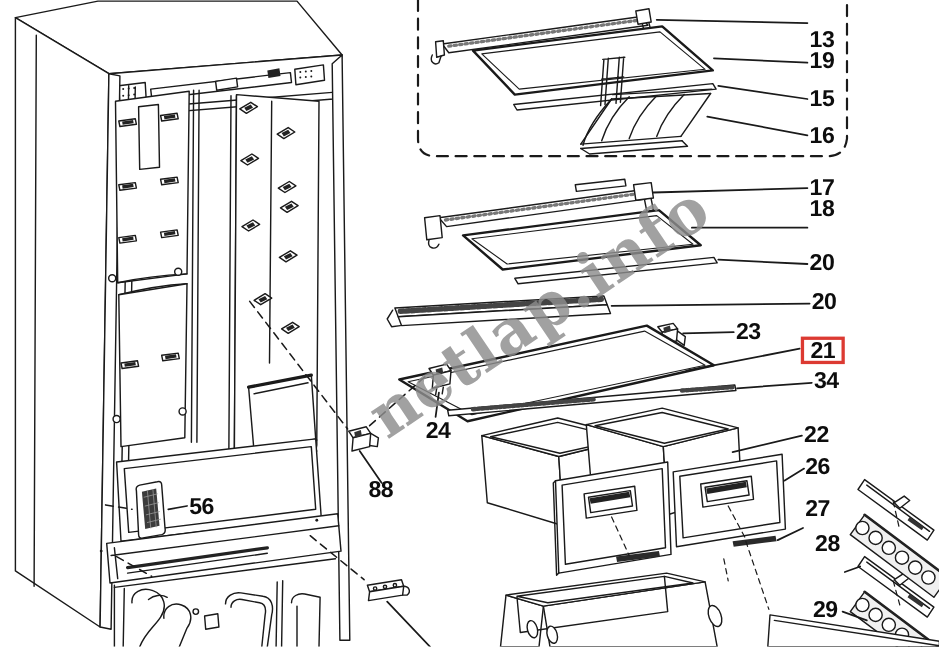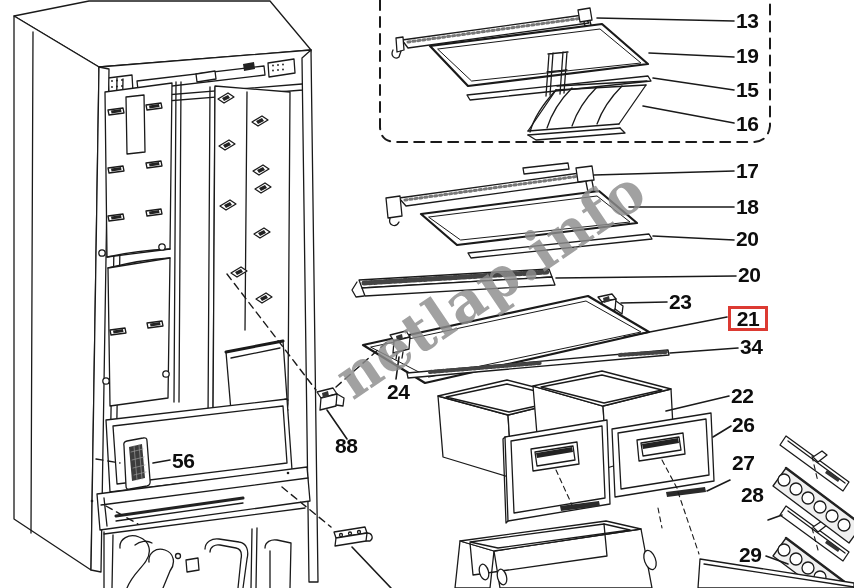--- a/index.html
+++ b/index.html
@@ -351,26 +351,26 @@
     <path d="M678,492 L699,554"></path>
     <path d="M658,508 L662,528"></path>
     <path d="M812,456 L818,482"></path>
     <path d="M812,528 L818,550"></path>
   </g>
 </g>
 </svg>
 
 <div class="watermark">netlap.info</div>
 
-<div class="callout" style="left:736px;top:10px">13</div>
+<div class="callout" style="left:736px;top:26px">13</div>
 <div class="callout" style="left:736px;top:45px">19</div>
 <div class="callout" style="left:736px;top:79px">15</div>
 <div class="callout" style="left:736px;top:113px">16</div>
 <div class="callout" style="left:736px;top:160px">17</div>
-<div class="callout" style="left:736px;top:196px">18</div>
+<div class="callout" style="left:736px;top:179px">18</div>
 <div class="callout" style="left:736px;top:228px">20</div>
 <div class="callout" style="left:738px;top:264px">20</div>
 <div class="callout" style="left:669px;top:291px">23</div>
 <div class="callout highlight" style="left:728px;top:306px">
   <span>21</span>
 </div>
 <div class="callout" style="left:740px;top:336px">34</div>
 <div class="callout" style="left:387px;top:381px">24</div>
 <div class="callout" style="left:731px;top:385px">22</div>
 <div class="callout" style="left:732px;top:414px">26</div>

